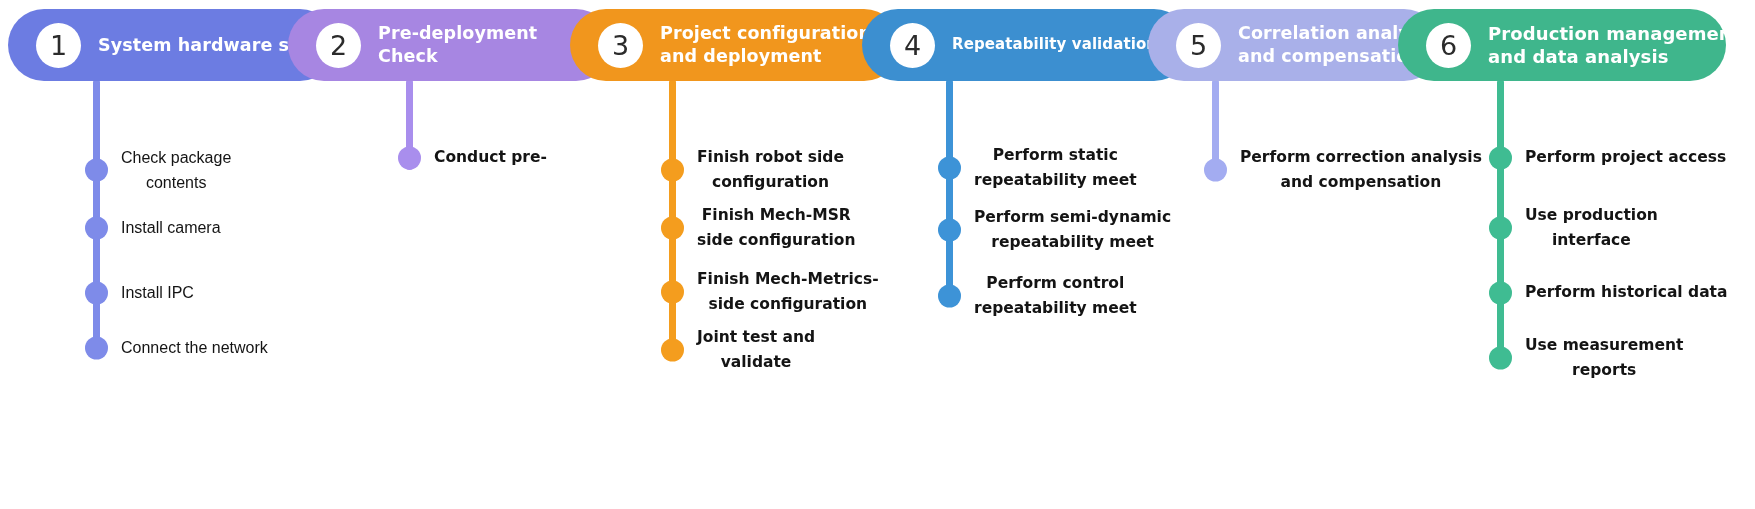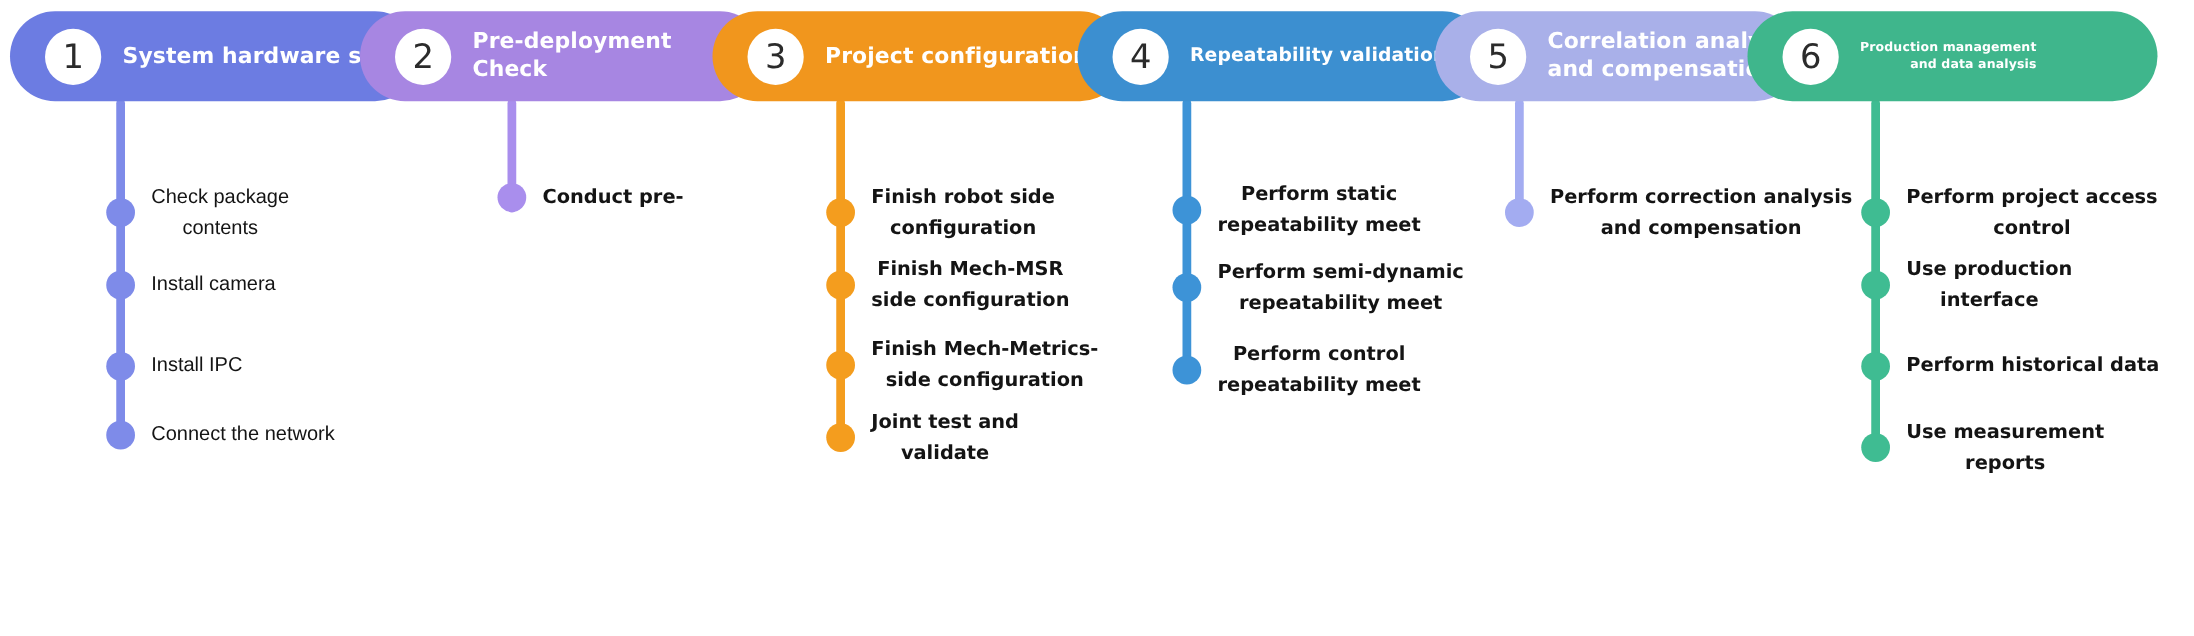--- a/index.html
+++ b/index.html
@@ -181,21 +181,20 @@
             <span class="iline">and compensation</span>
           </div>
         </div>
       </div>
       <div class="col font-b" style="left: 1489px;">
         <div class="vline" style="background: rgb(63, 188, 146); height: 279px;"></div>
         <div class="item" style="top: 64px;">
           <div class="dot" style="background: rgb(63, 188, 146);"></div>
           <div class="label">
             <span class="iline">Perform project access</span>
-            <span class="iline">control</span>
           </div>
         </div>
         <div class="item" style="top: 122px;">
           <div class="dot" style="background: rgb(63, 188, 146);"></div>
           <div class="label">
             <span class="iline">Use production</span>
             <span class="iline">interface</span>
           </div>
         </div>
         <div class="item" style="top: 199px;">
@@ -224,36 +223,37 @@
         <div class="num">2</div>
         <div class="title" style="font-size: 17.5px;">
           <span class="tline">Pre-deployment</span>
           <span class="tline">Check</span>
         </div>
       </div>
       <div class="pill" style="left: 570px; width: 330px; background: rgb(241, 150, 29); z-index: 12;">
         <div class="num">3</div>
         <div class="title" style="font-size: 17.5px;">
           <span class="tline">Project configuration</span>
+          <span class="tline">and deployment</span>
         </div>
       </div>
       <div class="pill" style="left: 862px; width: 328px; background: rgb(60, 143, 208); z-index: 13;">
         <div class="num">4</div>
         <div class="title" style="font-size: 15px;">
           <span class="tline">Repeatability validation</span>
         </div>
       </div>
       <div class="pill" style="left: 1148px; width: 292px; background: rgb(169, 176, 233); z-index: 14;">
         <div class="num">5</div>
         <div class="title" style="font-size: 17.5px;">
           <span class="tline">Correlation analysis</span>
           <span class="tline">and compensation</span>
         </div>
       </div>
       <div class="pill" style="left: 1398px; width: 328px; background: rgb(63, 182, 140); z-index: 15;">
         <div class="num">6</div>
-        <div class="title" style="font-size: 10px; text-align: right;">
+        <div class="title" style="font-size: 18px;">
           <span class="tline">Production management</span>
           <span class="tline">and data analysis</span>
         </div>
       </div>
     </div>
 </div>
 
 </body></html>

